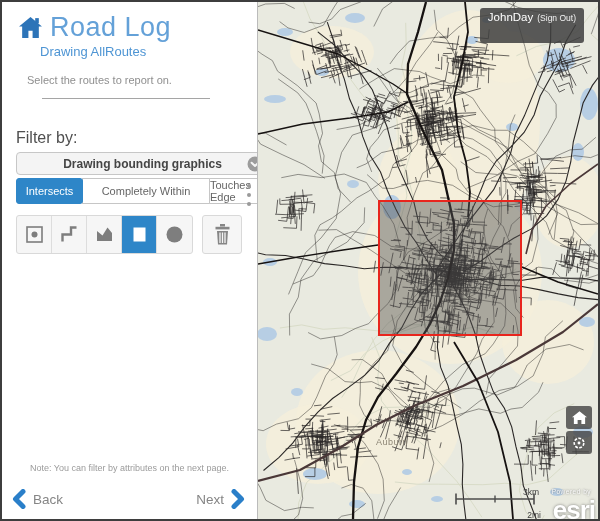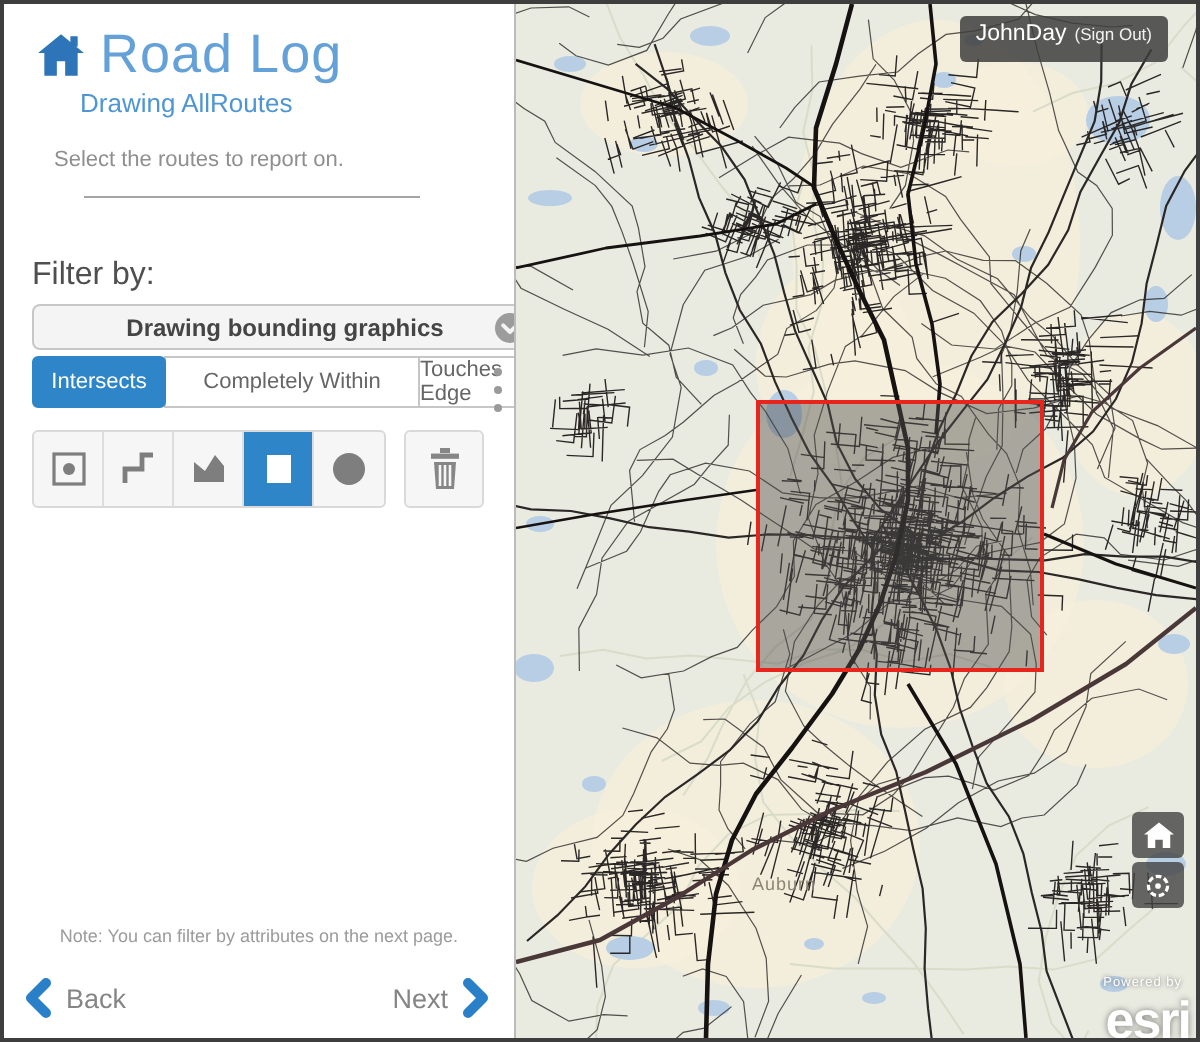--- a/index.html
+++ b/index.html
@@ -39,21 +39,21 @@
   .note{position:absolute;left:0;right:0;bottom:46px;text-align:center;font-size:9px;color:#9b9b9b}
   .navrow{position:absolute;left:10px;right:12px;bottom:10px;display:flex;justify-content:space-between;align-items:flex-start}
   .navbtn{display:flex;align-items:center;gap:7px;font-size:13.5px;color:#858585;cursor:pointer}
   .dots-handle{position:absolute;left:243px;top:180px;display:flex;flex-direction:column;gap:5px;cursor:pointer;padding:2px}
   .dots-handle i{width:4px;height:4px;border-radius:50%;background:#9a9a9a}
 
   
   .map{flex:1;position:relative;border-left:1px solid #bbb;background:var(--map-bg);overflow:hidden}
   .map svg.basemap{position:absolute;left:0;top:0}
   .selection{position:absolute;left:120px;top:198px;width:144px;height:136px;border:2px solid var(--sel-red);background:var(--sel-fill)}
-  .user-badge{position:absolute;top:6px;right:14px;background:rgba(62,62,62,.85);border-radius:3px;padding:3px 8px 8px;color:#fff;display:flex;align-items:baseline;gap:4px;cursor:pointer}
+  .user-badge{position:absolute;top:6px;right:14px;background:rgba(62,62,62,.85);border-radius:3px;padding:3px 8px 20px;color:#fff;display:flex;align-items:baseline;gap:4px;cursor:pointer}
   .user-badge .uname{font-size:11.5px}
   .user-badge .signout{font-size:8.5px;opacity:.92}
   .map-btns{position:absolute;left:308px;top:404px;display:flex;flex-direction:column;gap:2px}
   .map-btn{width:26px;height:23px;background:rgba(66,66,66,.8);border:none;border-radius:3px;display:flex;align-items:center;justify-content:center;cursor:pointer;padding:0}
   .scalebar{position:absolute;left:197px;top:488px;width:80px;height:26px}
   .scalebar .lbl{position:absolute;font-size:8.5px;color:#3c3c3c}
   .scalebar .lbl.km{right:-4px;top:-3px}
   .scalebar .lbl.mi{right:-6px;bottom:-4px}
   .place-label{position:absolute;font-size:9px;color:#8c8575;letter-spacing:.5px}
   .esri{position:absolute;right:3px;bottom:-4px;color:#fff;font-size:26px;font-weight:bold;letter-spacing:-1px;text-shadow:0 0 3px rgba(90,90,90,.8);line-height:1}
@@ -223,17 +223,27 @@
         </svg>
       </button>
       <button class="map-btn">
         <svg width="16" height="16" viewBox="0 0 18 18">
           <circle cx="9" cy="9" r="5.4" fill="none" stroke="#fff" stroke-width="1.8" stroke-dasharray="3.2 1.6"></circle>
           <circle cx="9" cy="9" r="1.6" fill="#fff"></circle>
         </svg>
       </button>
     </div>
 
+    <div class="scalebar">
+      <svg width="80" height="18" viewBox="0 0 80 18">
+        <line x1="1" y1="9" x2="79" y2="9" stroke="#4c4c4c" stroke-width="1.6"></line>
+        <line x1="1" y1="3.5" x2="1" y2="14.5" stroke="#4c4c4c" stroke-width="1.6"></line>
+        <line x1="40" y1="5.5" x2="40" y2="12.5" stroke="#4c4c4c" stroke-width="1.4"></line>
+        <line x1="79" y1="3.5" x2="79" y2="14.5" stroke="#4c4c4c" stroke-width="1.6"></line>
+      </svg>
+      <span class="lbl km">3km</span>
+      <span class="lbl mi">2mi</span>
+    </div>
 
     <div class="powered">Powered by</div>
     <div class="esri">esri</div>
   </div>
 </div>
 
 </body></html>

